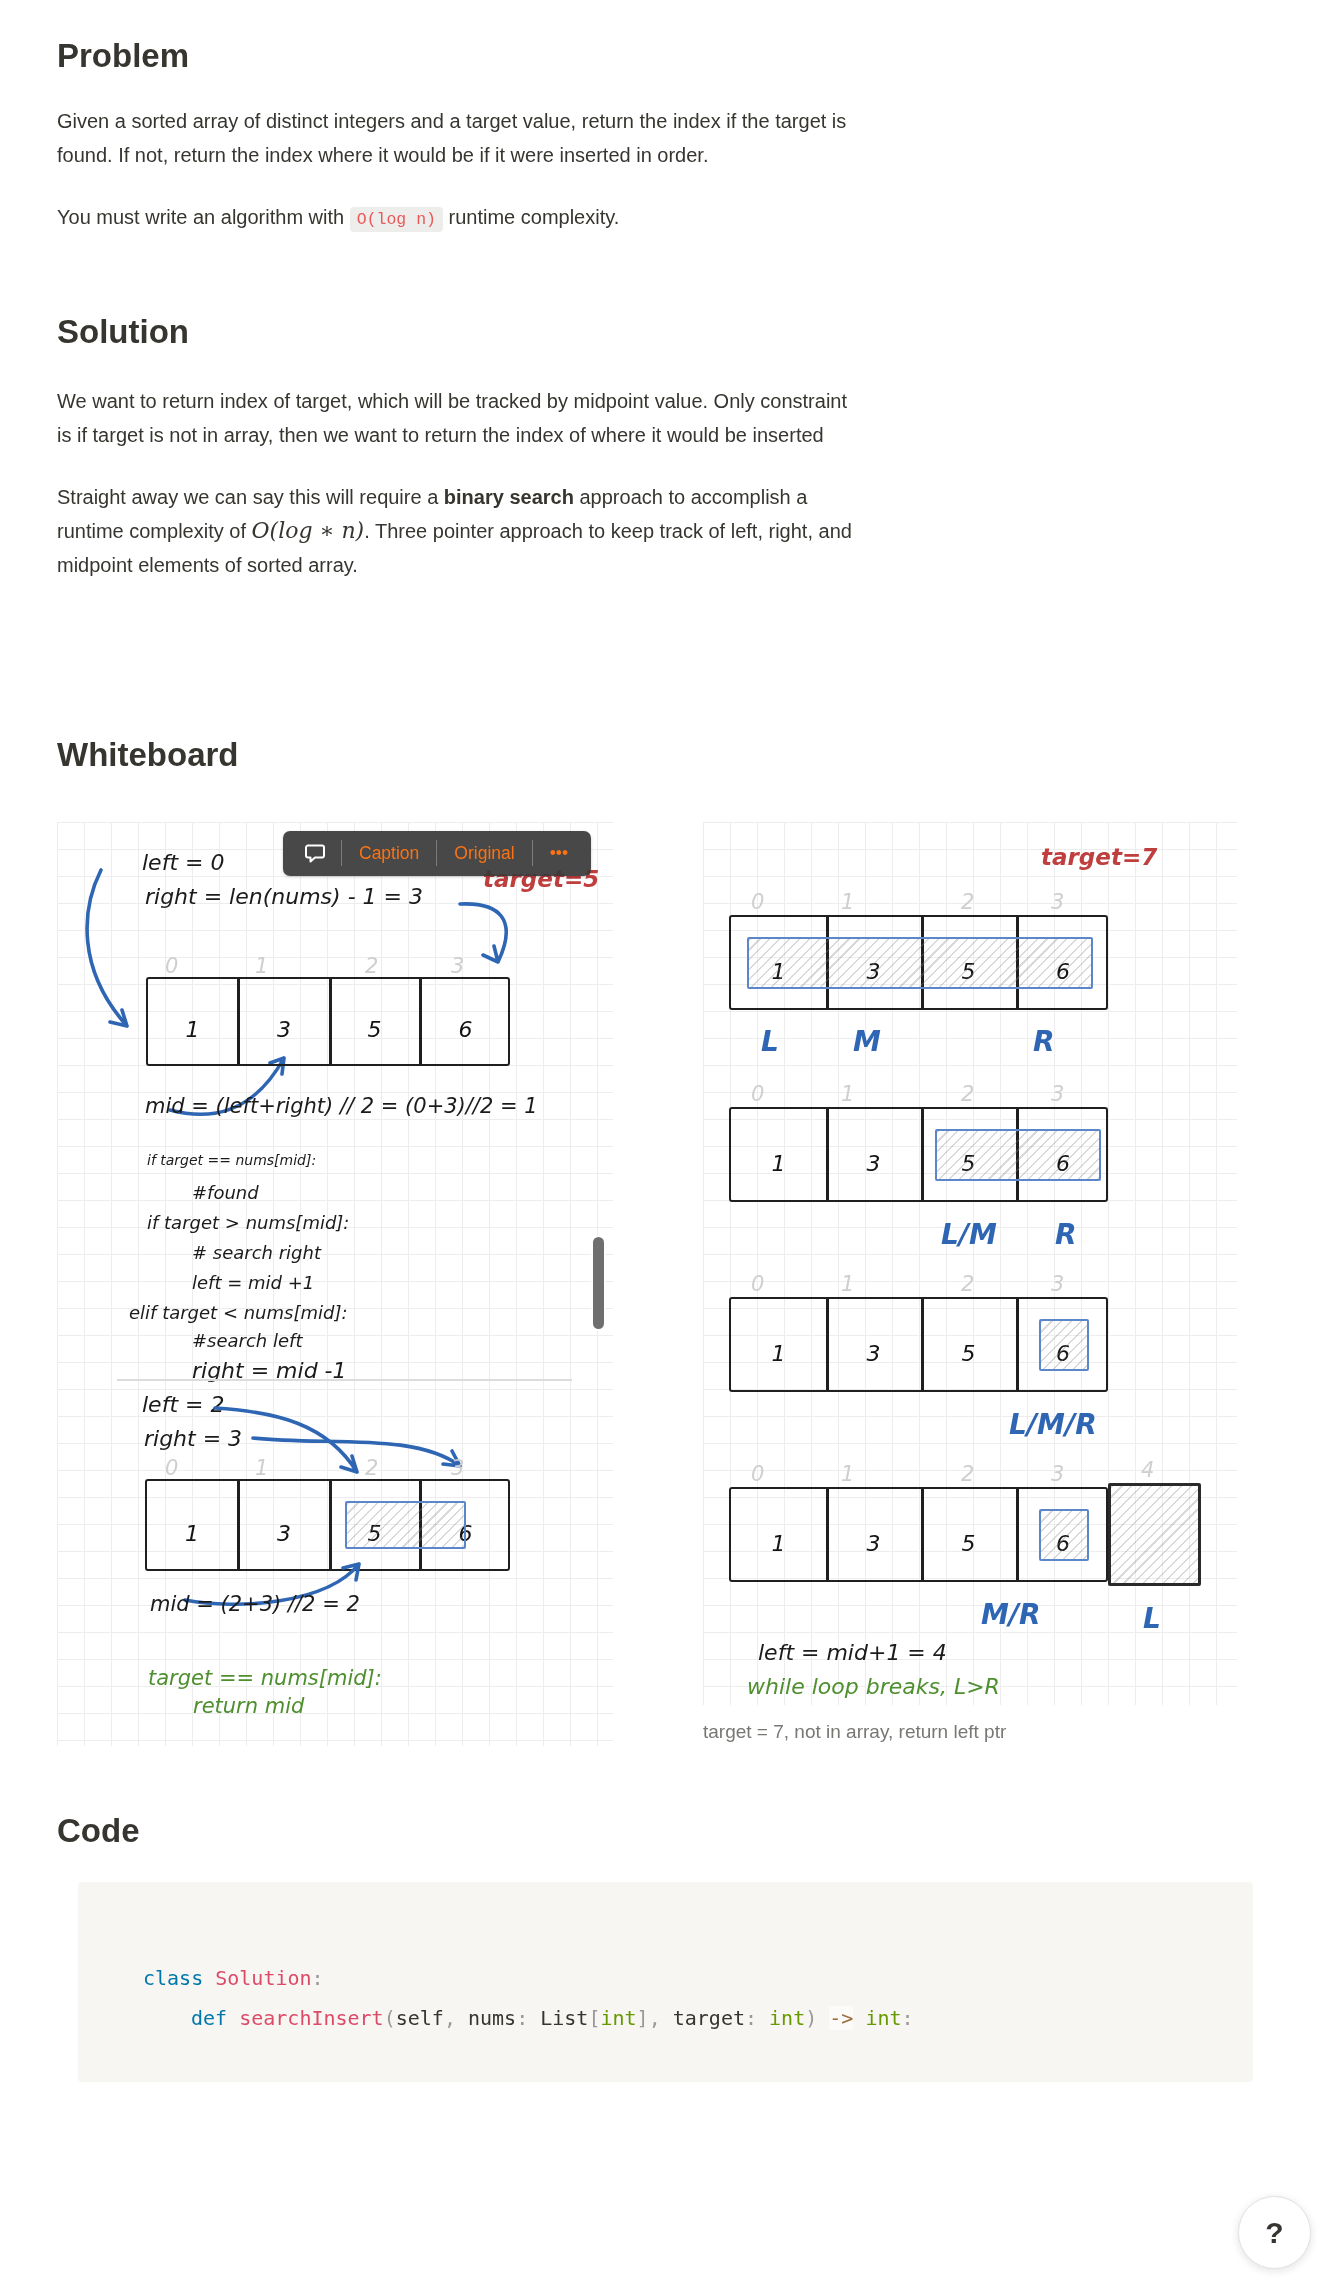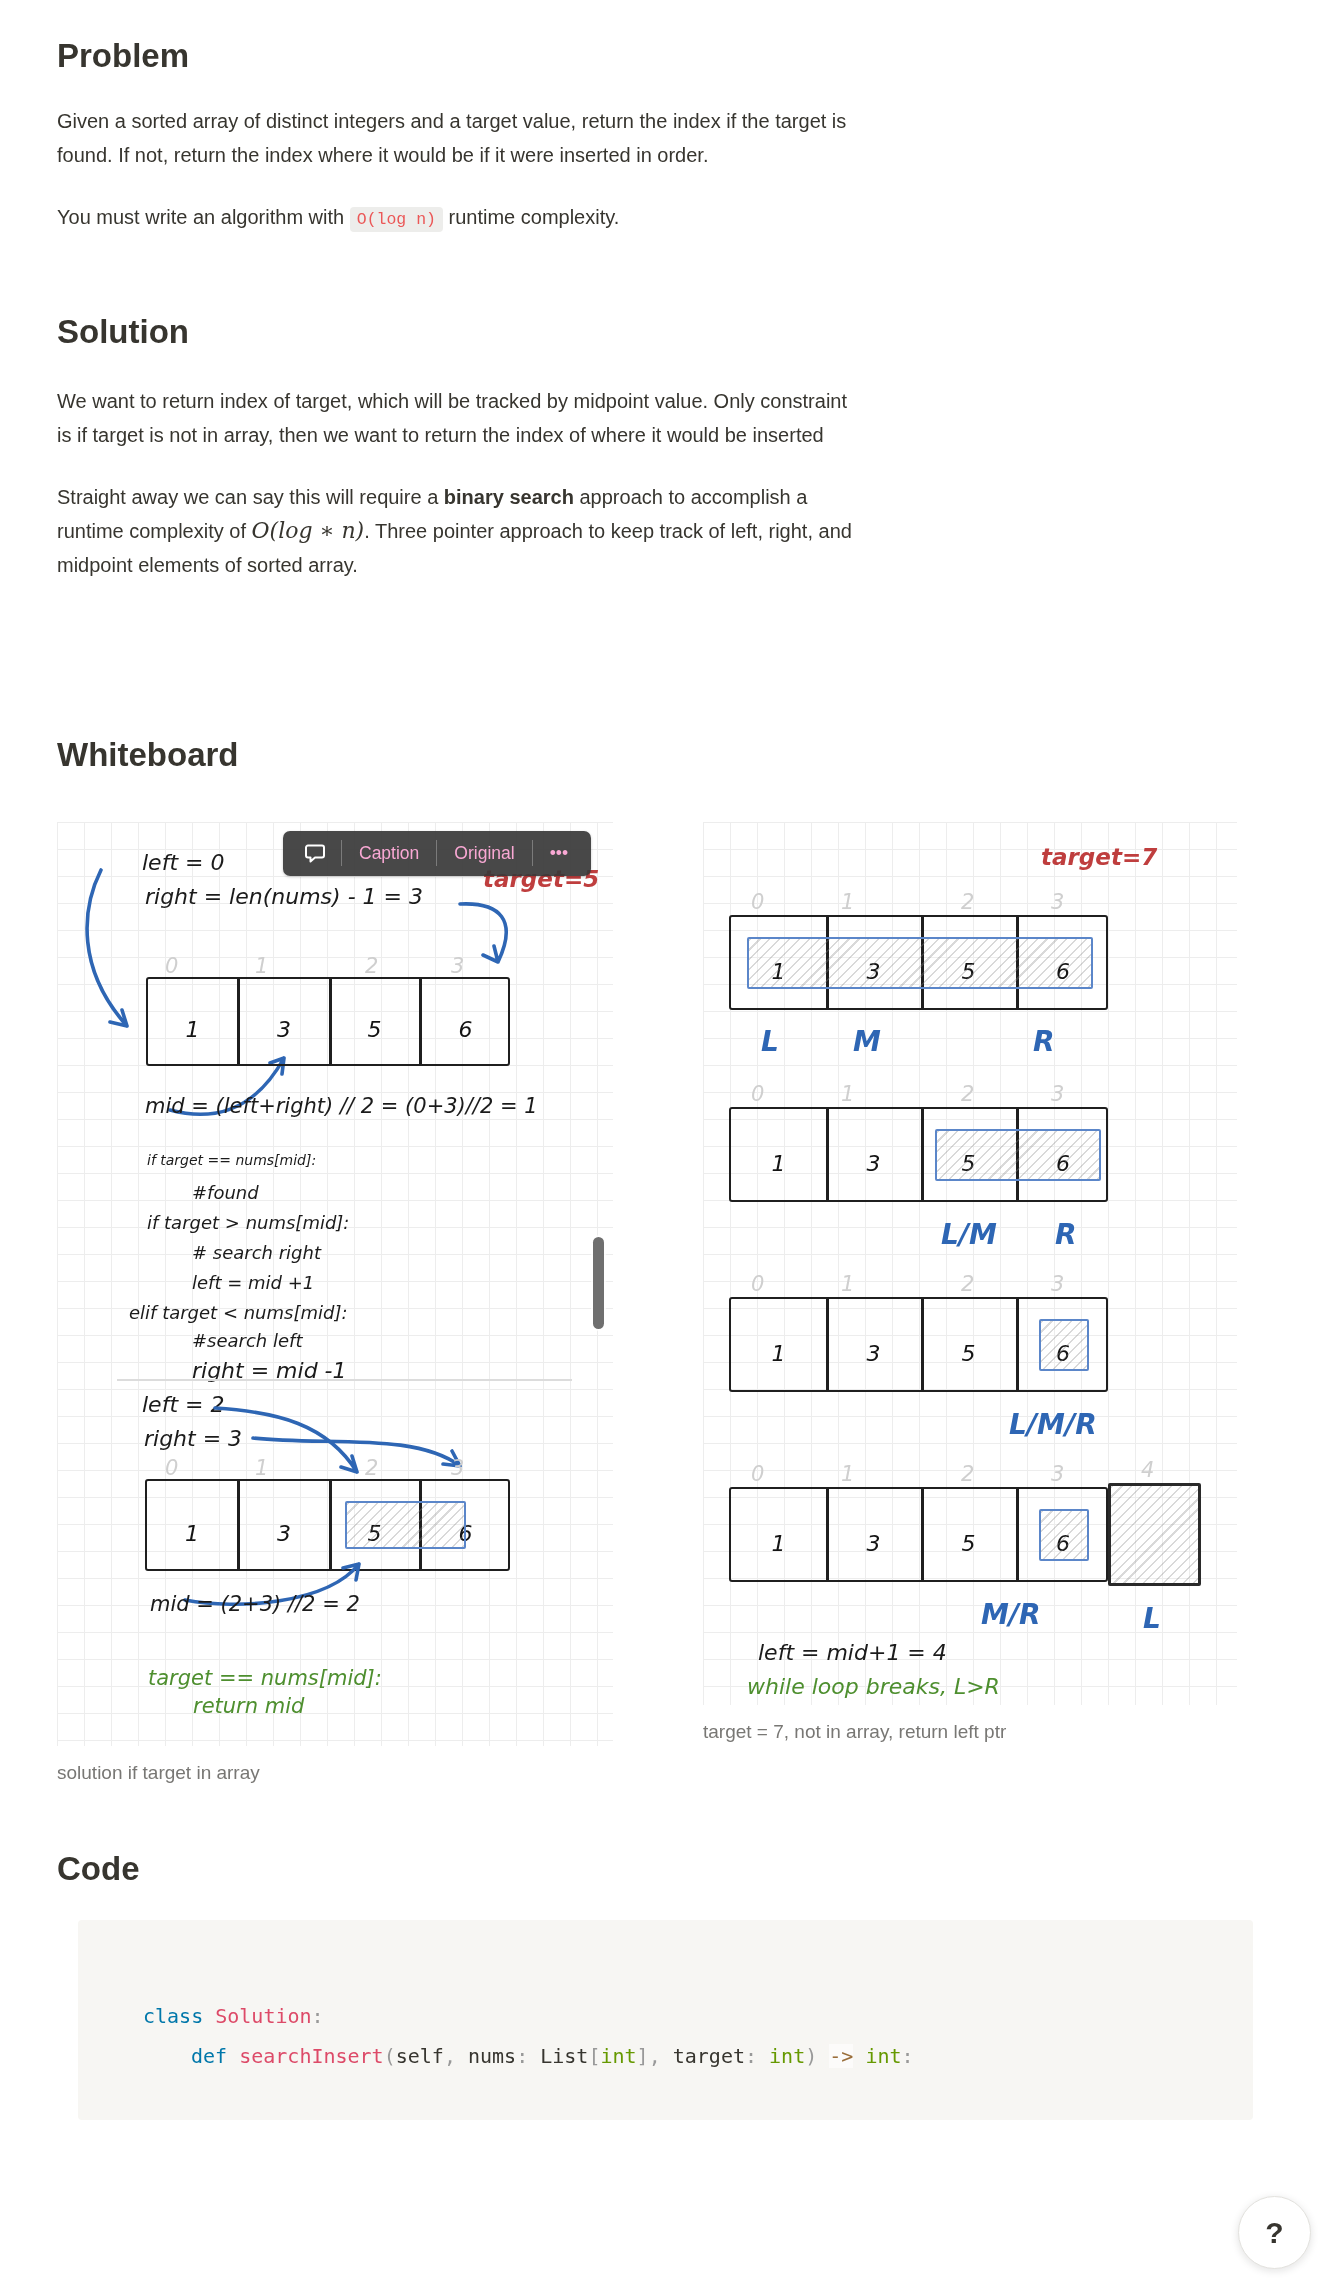--- a/index.html
+++ b/index.html
@@ -63,21 +63,21 @@
   .wb-scrollbar { position:absolute; width:11px; height:92px; background:#6f6f6f;
                   border-radius:6px; box-shadow:0 0 0 2px rgba(255,255,255,0.7); }
 
   .arrow { position:absolute; overflow:visible; }
   .arrow path { fill:none; stroke:#2e66b4; stroke-width:3.6; stroke-linecap:round; }
 
   
   .img-toolbar { position:absolute; left:226px; top:9px; height:45px;
     background:rgba(56,56,56,0.92); border-radius:7px; display:flex; align-items:center;
     padding:0 6px; z-index:5; box-shadow:0 1px 3px rgba(0,0,0,0.2); }
-  .img-toolbar .tb-btn { color:#f9a8d4; font-size:17.5px; font-weight:500; padding:8px 17px;
+  .img-toolbar .tb-btn { color:#f97316; font-size:17.5px; font-weight:500; padding:8px 17px;
     height:100%; display:flex; align-items:center; cursor:pointer; }
   .img-toolbar .tb-sep { width:1px; height:26px; background:rgba(255,255,255,0.28); }
   .tb-icon { display:flex; align-items:center; padding:0 14px; }
 
   
   .code-block { margin-top:29px; margin-left:21px; width:1175px; height:200px;
     background:#f7f6f3; border-radius:4px; padding:76px 0 0 65px;
     font-family:"DejaVu Sans Mono", monospace; font-size:20px; line-height:40px; }
   .code-line { white-space:pre; }
   .code-indent { padding-left:48px; }
@@ -197,21 +197,20 @@
         <div class="hatch hatch-blue" style="left:288px; top:679px; width:121px; height:48px;"></div>
 
         <svg class="arrow" style="left:120px; top:732px;" width="200" height="56">
             <path d="M8,46 C60,56 150,50 182,10 M182,10 l-16,4 M182,10 l-3,16"></path>
           </svg>
         <div class="hw" style="left:93px; top:770px; font-size:21px;">mid = (2+3) //2 = 2</div>
 
         <div class="hw hw-green" style="left:91px; top:844px; font-size:21px;">target == nums[mid]:</div>
         <div class="hw hw-green" style="left:136px; top:872px; font-size:21px;">return mid</div>
       </div>
-      <div class="wb-caption">solution if target in array</div>
     </div>
 
     <div class="wb-col-right">
       <div class="wb wb-right">
 
         <div class="hw hw-red" style="left:338px; top:22px; font-size:23px;">target=7</div>
 
         <span class="ghost" style="left:48px; top:68px;">0</span>
         <span class="ghost" style="left:138px; top:68px;">1</span>
         <span class="ghost" style="left:258px; top:68px;">2</span>

